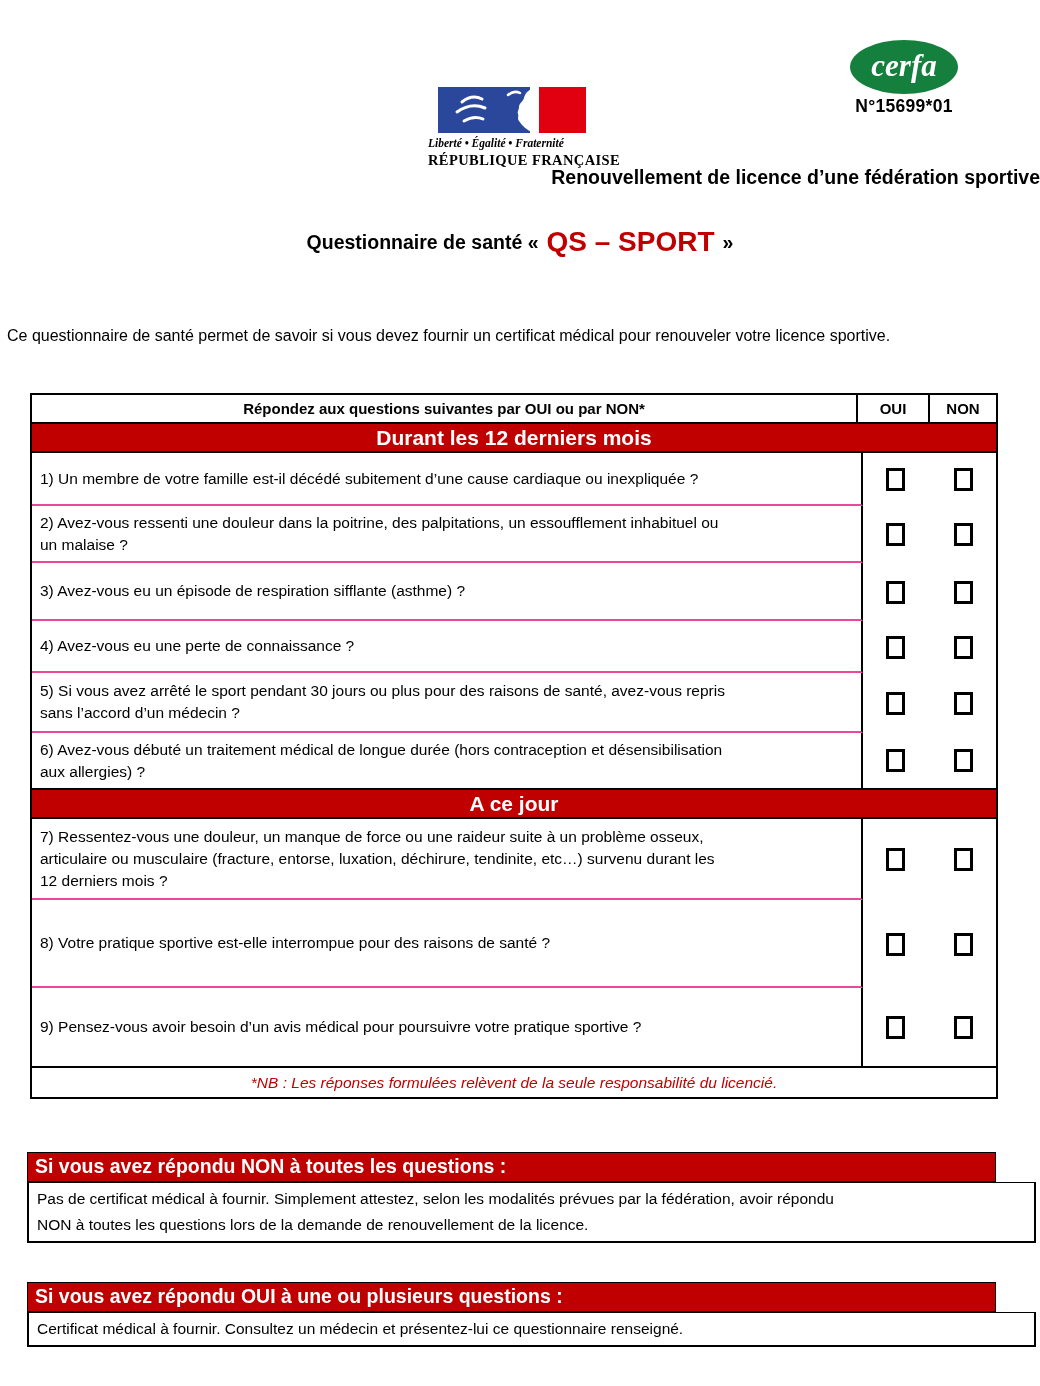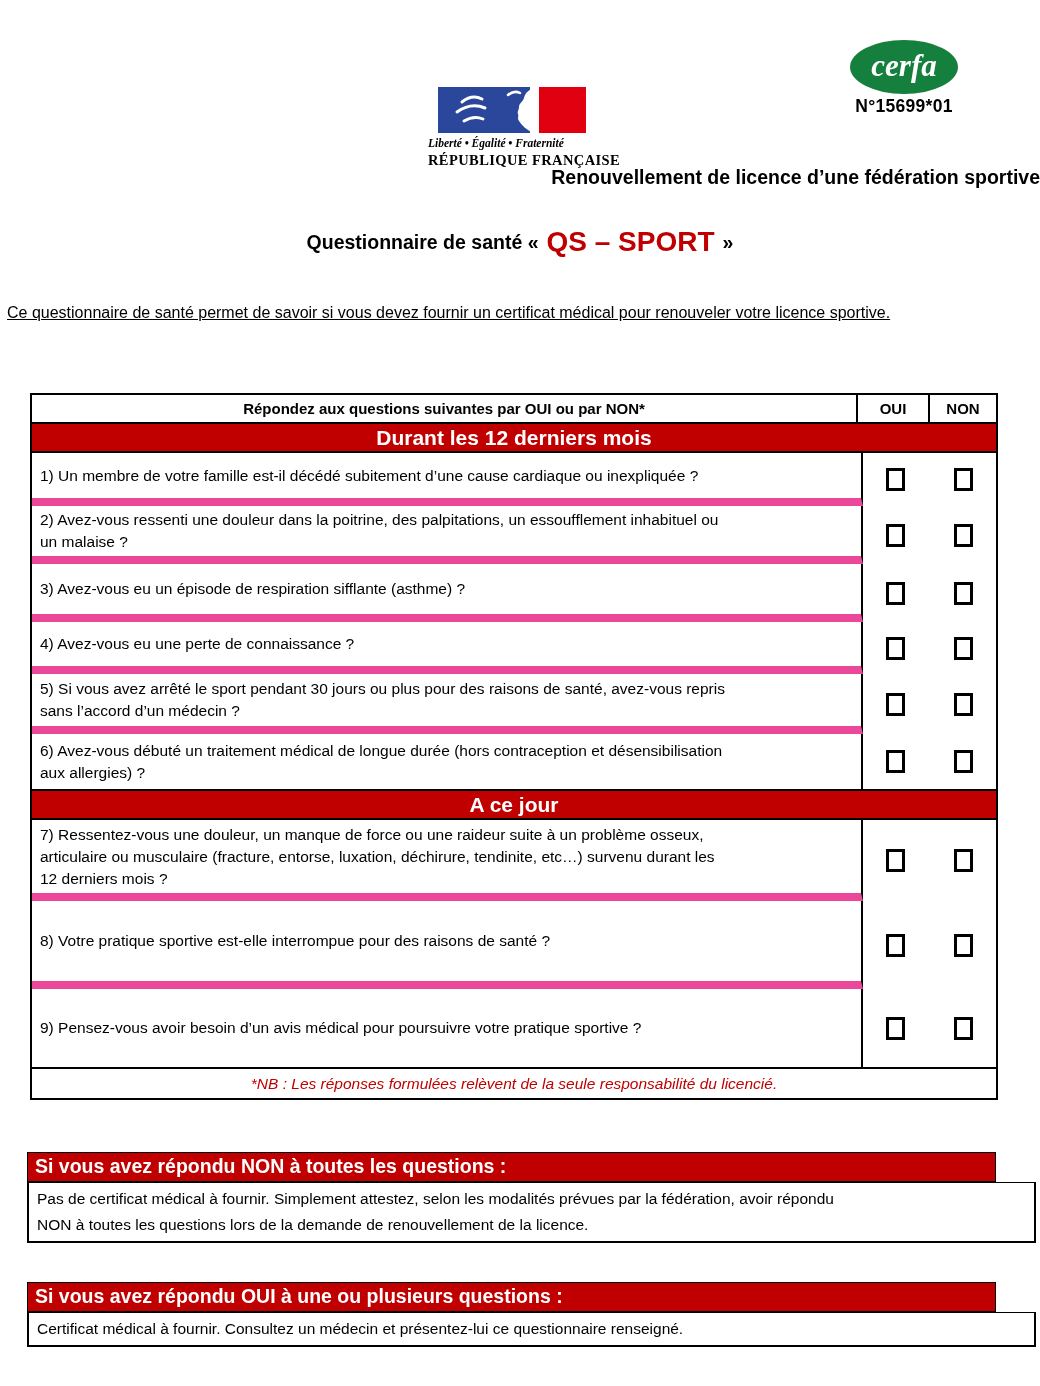--- a/index.html
+++ b/index.html
@@ -26,32 +26,32 @@
   .cerfa{position:absolute;left:843px;top:40px;width:122px;text-align:center;}
   .cerfa-ellipse{width:108px;height:54px;margin:0 auto;border-radius:50%;background:#15803d;color:#fff;
     font-family:"Liberation Serif",serif;font-style:italic;font-weight:bold;font-size:31px;line-height:51px;}
   .cerfa-number{margin-top:2px;font-weight:bold;font-size:17.5px;letter-spacing:.3px;}
 
   
   .title1{position:absolute;top:166px;left:0;width:100%;margin:0;text-align:right;font-size:19.5px;font-weight:bold;}
   .title2{position:absolute;top:226px;left:0;width:100%;text-align:center;font-weight:bold;}
   .t2a{font-size:19.5px;vertical-align:baseline;}
   .t2b{font-size:28px;color:var(--accent);margin:0 8px;vertical-align:-2px;}
-  .intro{position:absolute;top:304px;left:7px;right:7px;margin:0;font-size:16px;text-decoration:underline;}
+  .intro{position:absolute;top:327px;left:7px;right:7px;margin:0;font-size:16px;}
 
   
   .qtable{position:absolute;top:393px;left:30px;width:968px;border:2px solid #000;background:#fff;}
   .thead{display:flex;height:27px;font-weight:bold;font-size:15px;text-align:center;}
   .th-q{flex:1;border-right:2px solid #000;display:flex;align-items:center;justify-content:center;}
   .th-oui{width:72px;border-right:2px solid #000;display:flex;align-items:center;justify-content:center;}
   .th-non{width:66px;display:flex;align-items:center;justify-content:center;}
   .banner{height:31px;border-top:2px solid #000;border-bottom:2px solid #000;background:var(--accent);
     color:#fff;font-weight:bold;font-size:21px;text-align:center;line-height:27px;}
   .qrow{display:flex;}
-  .qtext{flex:1;border-right:2px solid #000;border-bottom:8px solid #ec4899;padding:3px 10px 3px 8px;
+  .qtext{flex:1;border-right:2px solid #000;border-bottom:2px solid #ec4899;padding:3px 10px 3px 8px;
     display:flex;align-items:center;font-size:15.5px;line-height:1.42;white-space:pre-line;}
   .qrow.last .qtext{border-bottom:none;}
   .qboxes{width:133px;display:flex;align-items:center;justify-content:center;gap:49px;}
   .checkbox{display:inline-block;width:19px;height:23px;border:3px solid #000;background:#fff;cursor:pointer;}
   .footnote{border-top:2px solid #000;height:31px;line-height:29px;text-align:center;
     color:var(--accent);font-style:italic;font-size:15.5px;}
 
   
   .outcome{position:absolute;left:27px;}
   .outcome-non{top:1152px;}

